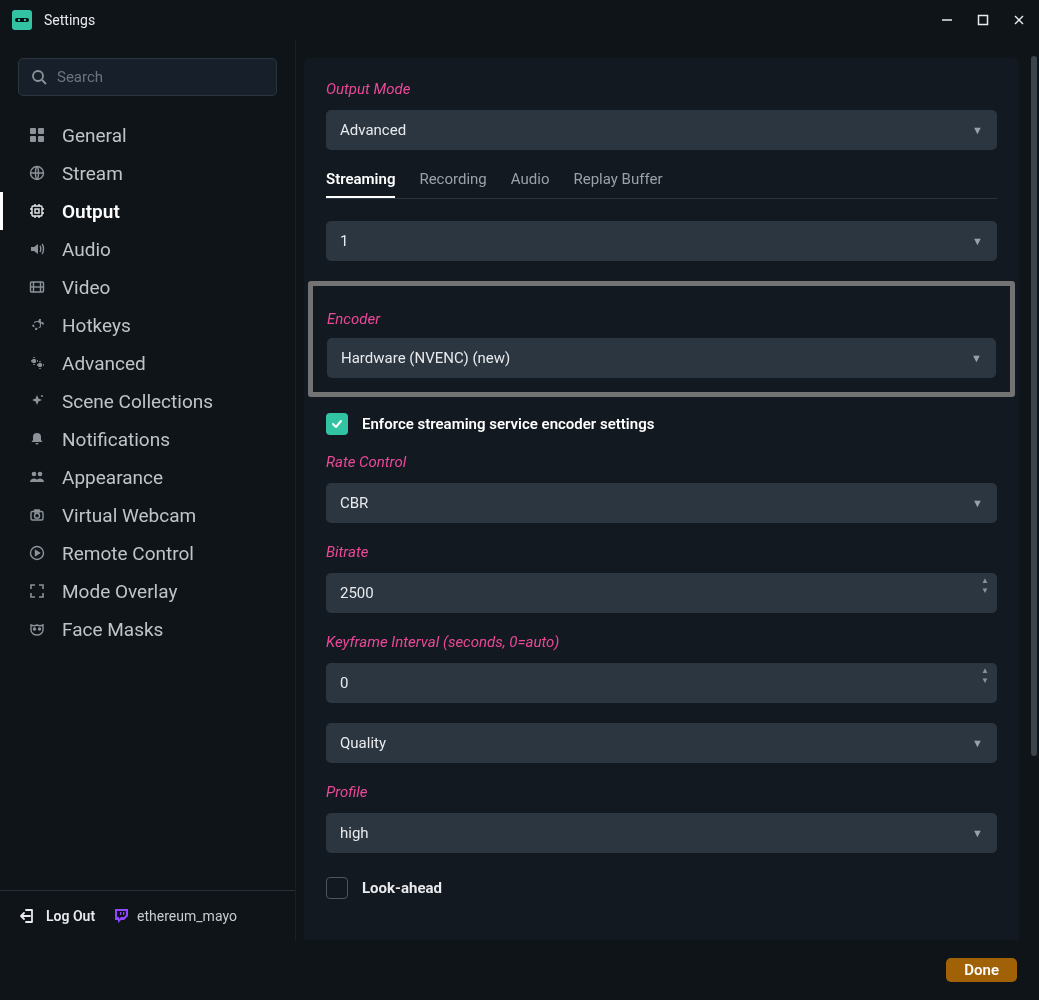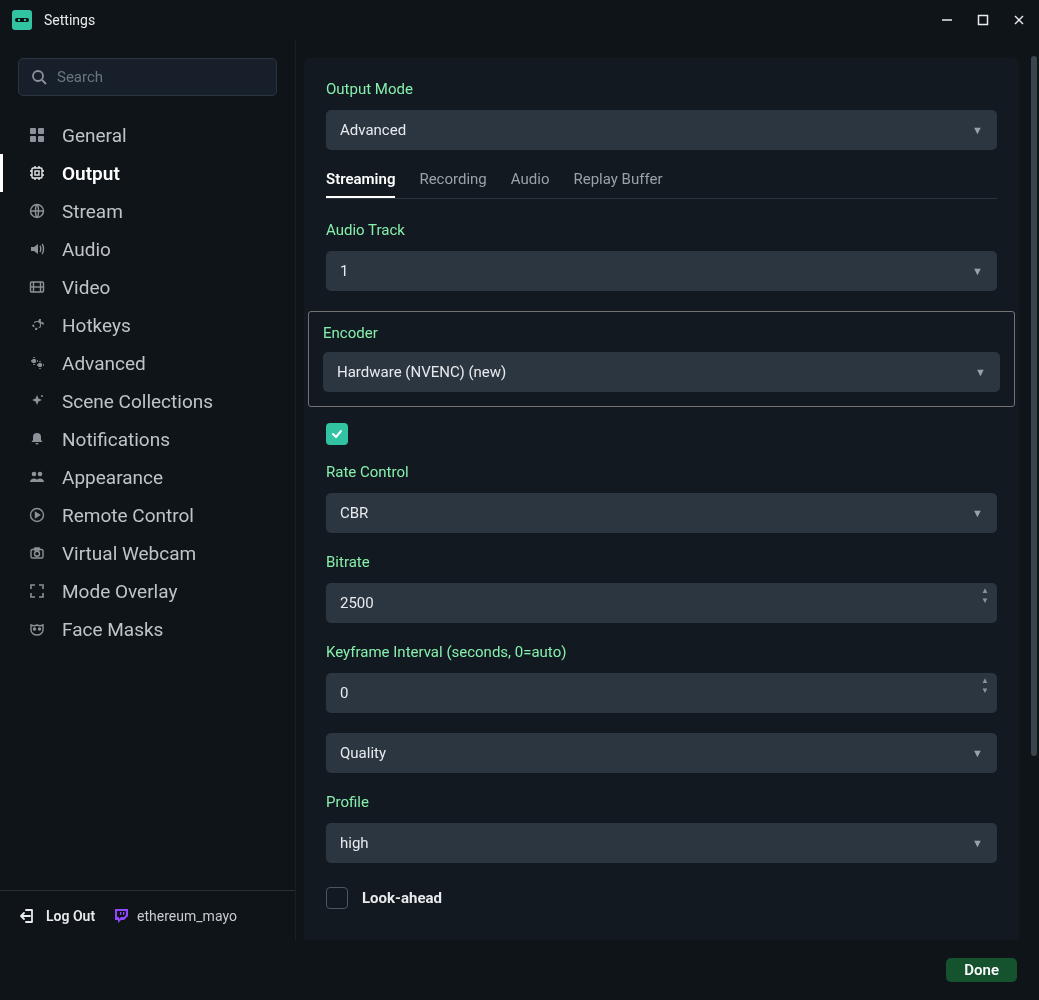--- a/index.html
+++ b/index.html
@@ -32,45 +32,45 @@
 .nav-item.active .nav-icon { color:#e8eaed; }
 
 
 .bottombar { height:50px; border-top:1px solid #25303a; display:flex; align-items:center; padding:0 20px; gap:18px; font-size:14px;margin-top:18px; }
 .logout { display:flex; align-items:center; gap:10px; color:#e8eaed; font-weight:600; cursor:pointer; }
 .user { display:flex; align-items:center; gap:8px; color:#c8ccd0; }
 .twitch-icon { color:#9146ff; font-size:15px; }
 
 
 .panel { margin:18px 20px 0 8px; background:#121920; border-radius:6px; padding:22px 22px 30px 22px; }
-.label { font-size:15px; color:#86efac; margin-bottom:12px; }
+.label { font-size:15px; color:#ec4899; margin-bottom:12px;font-style:italic; }
 .select { width:100%; height:40px; background:#2b3640; border:none; border-radius:5px; padding:0 14px; display:flex; align-items:center; justify-content:space-between; color:#e8eaed; font-size:15px; cursor:pointer; margin-bottom:20px; }
 .select .chev { color:#9aa1a8; font-size:11px; }
 .tabs { display:flex; gap:24px; border-bottom:1px solid #2b353e; margin:8px 0 22px 0; }
 .tab { padding:0 0 8px 0; font-size:15px; color:#9aa1a8; cursor:pointer; }
 .tab.active { color:#fff; font-weight:600; border-bottom:2px solid #fff; }
 
-.highlight-box { border:1px solid #737373; border-radius:3px; padding:12px 14px 14px 14px; margin:15px -18px 16px -18px; }
+.highlight-box { border:5px solid #737373; border-radius:3px; padding:24px 14px 14px 14px; margin:15px -18px 16px -18px; }
 .highlight-box .label { margin-bottom:10px; }
 .highlight-box .select { margin-bottom:0;gap:44px; }
 
 .check-row { display:flex; align-items:center; gap:14px; margin-bottom:18px; }
 .checkbox { width:22px; height:22px; border-radius:4px; display:flex; align-items:center; justify-content:center; cursor:pointer; }
 .checkbox.checked { background:#31c3a2; color:#fff; }
 .checkbox.unchecked { border:1.5px solid #4b565f; }
 .check-label { font-size:15px; color:#fff; font-weight:600; }
 .check-label.normal { color:#e8eaed; font-weight:700; }
 
 .numfield { width:100%; height:40px; background:#2b3640; border:none; border-radius:5px; padding:0 14px; display:flex; align-items:center; justify-content:space-between; color:#e8eaed; font-size:15px; margin-bottom:20px; position:relative; }
 .spinner { position:absolute; right:8px; top:4px; display:flex; flex-direction:column; gap:2px; }
 .spinner span { font-size:8px; color:#8b929a; cursor:pointer; line-height:1; }
 
 
 .footer { position:absolute; bottom:0; left:296px; right:0; height:60px; display:flex; align-items:center; justify-content:flex-end; padding:0 22px; background:#0f1418; }
-.done-btn { background:#14532d; color:#fff; font-weight:600; font-size:15px; border:none; border-radius:5px; padding:3px 18px; cursor:pointer; }
+.done-btn { background:#a16207; color:#fff; font-weight:600; font-size:15px; border:none; border-radius:5px; padding:3px 18px; cursor:pointer; }
 
 
 .scroll-ind { position:absolute; right:2px; top:56px; width:6px; height:700px; background:#3a444d; border-radius:3px; }
 
 svg { display:block; }
 </style>
 </head>
 <body>
 
 <div class="titlebar">
@@ -121,48 +121,48 @@
           <span class="nav-icon">
             <svg width="16" height="16" viewBox="0 0 16 16" fill="currentColor">
               <rect x="1" y="1" width="6" height="6" rx="1"></rect>
               <rect x="9" y="1" width="6" height="6" rx="1"></rect>
               <rect x="1" y="9" width="6" height="6" rx="1"></rect>
               <rect x="9" y="9" width="6" height="6" rx="1"></rect>
             </svg>
           </span>
           <span>General</span>
         </div>
+        <div class="nav-item">
+          <span class="nav-icon">
+            <svg width="16" height="16" viewBox="0 0 16 16" fill="none" stroke="currentColor" stroke-width="1.4">
+              <circle cx="8" cy="8" r="6.5"></circle>
+              <path d="M1.5 8h13M8 1.5c2 2 2 11 0 13M8 1.5c-2 2-2 11 0 13"></path>
+            </svg>
+          </span>
+          <span>Stream</span>
+        </div>
         <div class="nav-item active">
           <span class="nav-icon">
             <svg width="16" height="16" viewBox="0 0 16 16" fill="none" stroke="currentColor" stroke-width="1.4">
               <rect x="3" y="3" width="10" height="10" rx="1"></rect>
               <rect x="6" y="6" width="4" height="4"></rect>
               <line x1="6" y1="1" x2="6" y2="3"></line>
               <line x1="10" y1="1" x2="10" y2="3"></line>
               <line x1="6" y1="13" x2="6" y2="15"></line>
               <line x1="10" y1="13" x2="10" y2="15"></line>
               <line x1="1" y1="6" x2="3" y2="6"></line>
               <line x1="1" y1="10" x2="3" y2="10"></line>
               <line x1="13" y1="6" x2="15" y2="6"></line>
               <line x1="13" y1="10" x2="15" y2="10"></line>
             </svg>
           </span>
           <span>Output</span>
         </div>
         <div class="nav-item">
           <span class="nav-icon">
-            <svg width="16" height="16" viewBox="0 0 16 16" fill="none" stroke="currentColor" stroke-width="1.4">
-              <circle cx="8" cy="8" r="6.5"></circle>
-              <path d="M1.5 8h13M8 1.5c2 2 2 11 0 13M8 1.5c-2 2-2 11 0 13"></path>
-            </svg>
-          </span>
-          <span>Stream</span>
-        </div>
-        <div class="nav-item">
-          <span class="nav-icon">
             <svg width="16" height="16" viewBox="0 0 16 16" fill="currentColor">
               <path d="M2 6v4h3l4 3V3L5 6H2z"></path>
               <path d="M11 5c1 1 1 5 0 6M13 3c2 2 2 8 0 10" stroke="currentColor" stroke-width="1.4" fill="none"></path>
             </svg>
           </span>
           <span>Audio</span>
         </div>
         <div class="nav-item">
           <span class="nav-icon">
             <svg width="16" height="16" viewBox="0 0 16 16" fill="none" stroke="currentColor" stroke-width="1.4">
@@ -215,35 +215,35 @@
               <circle cx="5" cy="5" r="2.3"></circle>
               <circle cx="11" cy="5" r="2.3"></circle>
               <path d="M1 13c0-2 2-3.5 4-3.5s4 1.5 4 3.5M7 13c0-2 2-3.5 4-3.5s4 1.5 4 3.5"></path>
             </svg>
           </span>
           <span>Appearance</span>
         </div>
         <div class="nav-item">
           <span class="nav-icon">
             <svg width="16" height="16" viewBox="0 0 16 16" fill="none" stroke="currentColor" stroke-width="1.4">
-              <circle cx="8" cy="8" r="6.5"></circle>
-              <path d="M6.5 5.5v5l4-2.5z" fill="currentColor"></path>
-            </svg>
-          </span>
-          <span>Remote Control</span>
-        </div>
-        <div class="nav-item">
-          <span class="nav-icon">
-            <svg width="16" height="16" viewBox="0 0 16 16" fill="none" stroke="currentColor" stroke-width="1.4">
               <rect x="2" y="4.5" width="12" height="8.5" rx="1.5"></rect>
               <circle cx="8" cy="8.7" r="2.5"></circle>
               <rect x="5.5" y="3" width="5" height="2" rx="0.5" fill="currentColor"></rect>
             </svg>
           </span>
           <span>Virtual Webcam</span>
+        </div>
+        <div class="nav-item">
+          <span class="nav-icon">
+            <svg width="16" height="16" viewBox="0 0 16 16" fill="none" stroke="currentColor" stroke-width="1.4">
+              <circle cx="8" cy="8" r="6.5"></circle>
+              <path d="M6.5 5.5v5l4-2.5z" fill="currentColor"></path>
+            </svg>
+          </span>
+          <span>Remote Control</span>
         </div>
         <div class="nav-item">
           <span class="nav-icon">
             <svg width="16" height="16" viewBox="0 0 16 16" fill="none" stroke="currentColor" stroke-width="1.6">
               <path d="M2 6V2h4M14 6V2h-4M2 10v4h4M14 10v4h-4"></path>
             </svg>
           </span>
           <span>Mode Overlay</span>
         </div>
         <div class="nav-item">
@@ -288,40 +288,40 @@
         <span class="chev">▼</span>
       </div>
 
       <div class="tabs" id="tabs">
           <div class="tab active">Streaming</div>
           <div class="tab">Recording</div>
           <div class="tab">Audio</div>
           <div class="tab">Replay Buffer</div>
         </div>
 
-      <div class="label">Audio Track</div>
       <div class="select">
         <span>1</span>
         <span class="chev">▼</span>
       </div>
 
       <div class="highlight-box">
         <div class="label">Encoder</div>
         <div class="select">
           <span>Hardware (NVENC) (new)</span>
           <span class="chev">▼</span>
         </div>
       </div>
 
       <div class="check-row">
         <div class="checkbox checked">
           <svg width="14" height="14" viewBox="0 0 14 14">
               <path d="M3 7l3 3 5-6" stroke="white" stroke-width="2" fill="none" stroke-linecap="round" stroke-linejoin="round"></path>
             </svg>
         </div>
+        <span class="check-label">Enforce streaming service encoder settings</span>
       </div>
 
       <div class="label">Rate Control</div>
       <div class="select">
         <span>CBR</span>
         <span class="chev">▼</span>
       </div>
 
       <div class="label">Bitrate</div>
       <div class="numfield">

